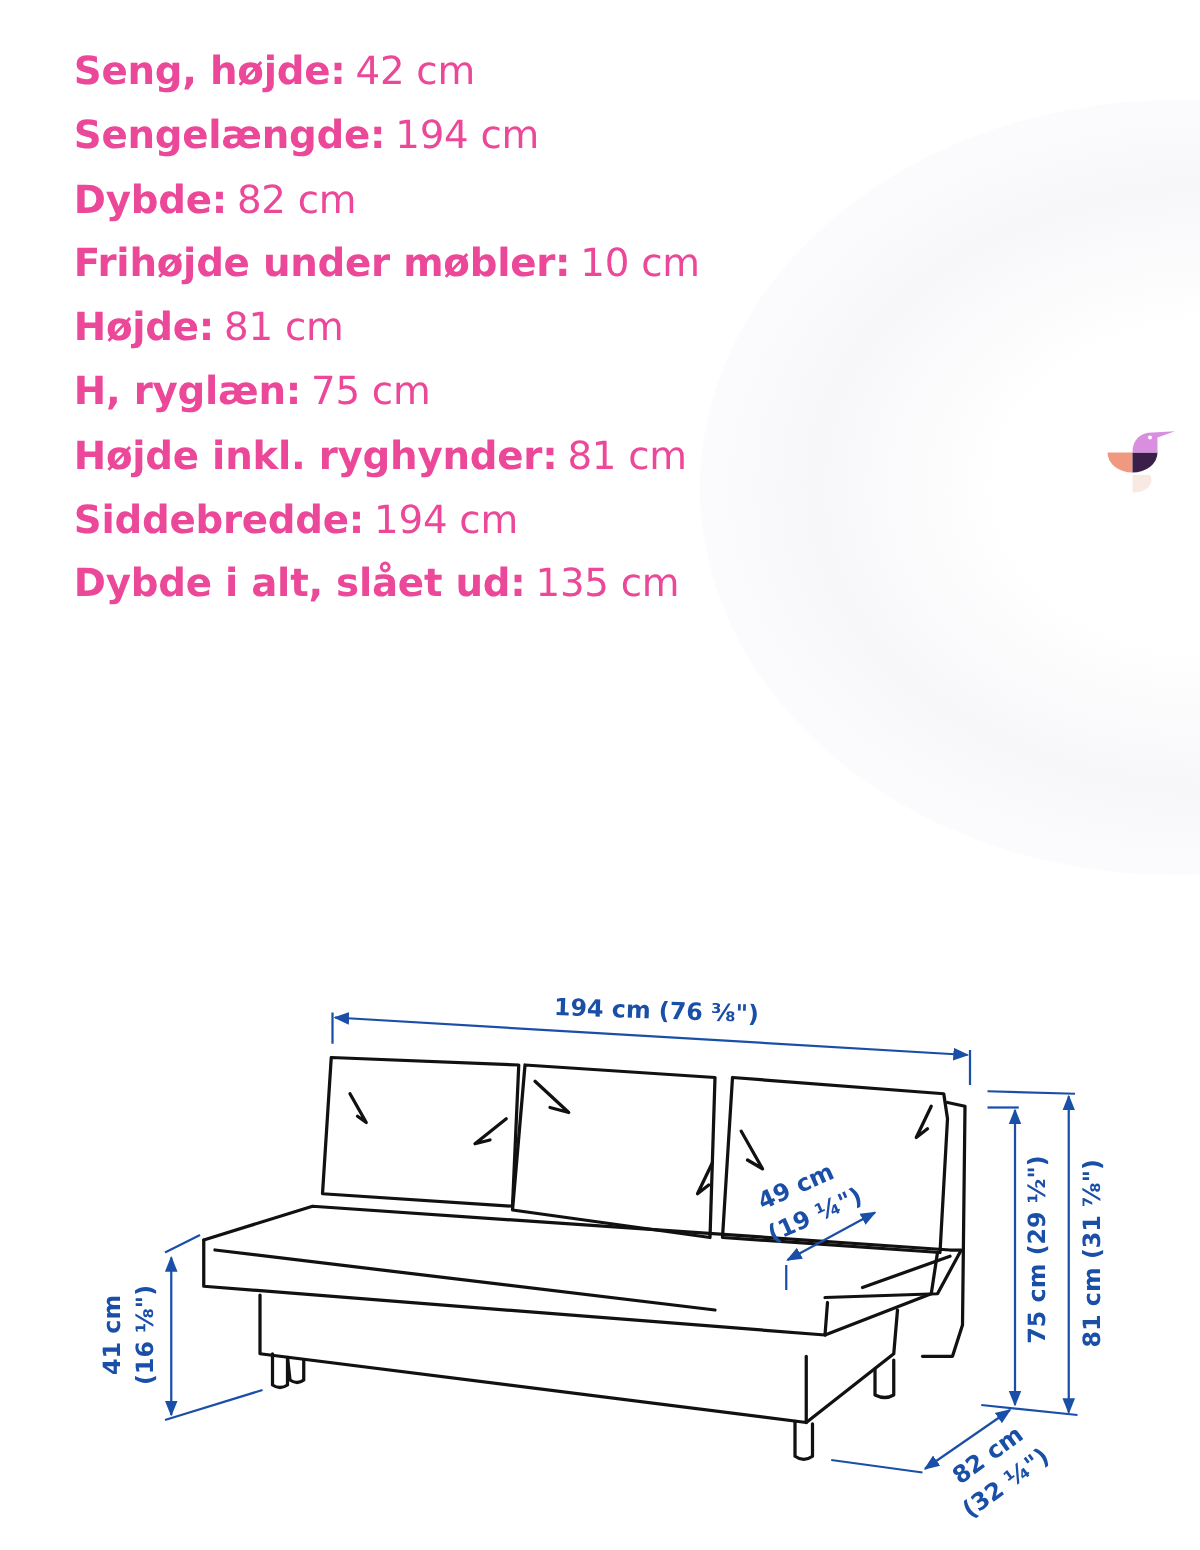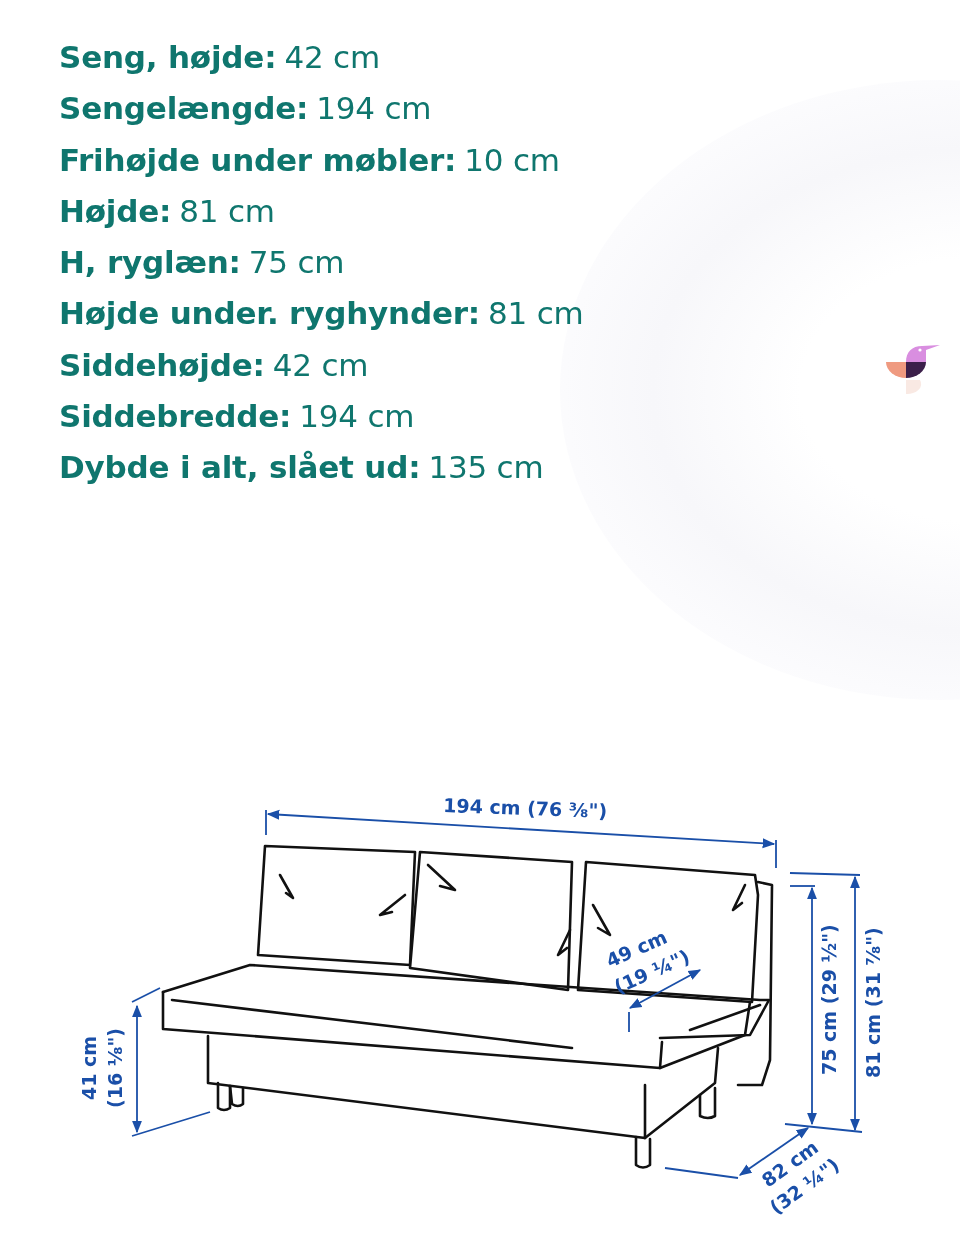--- a/index.html
+++ b/index.html
@@ -9,46 +9,46 @@
       font-family: "DejaVu Sans", "Liberation Sans", sans-serif;
     }
     .bg-glow {
       position: absolute; left: 560px; top: 80px; width: 760px; height: 620px;
       border-radius: 50%;
       background: radial-gradient(ellipse at 55% 50%, #ffffff 0%, #ffffff 30%, #f7f7fa 55%, #fbfbfd 70%, rgba(255,255,255,0) 85%);
       pointer-events: none;
     }
     .specs {
       position: absolute; left: 59px; top: 32px;
-      font-size: 31px; line-height: 51.3px; color: #0f766e;
+      font-size: 31px; line-height: 51.3px; color: #ec4899;
       letter-spacing: -0.2px;
     }
     .spec-row { white-space: nowrap; }
     .spec-label { font-weight: bold; }
     .spec-value { font-weight: normal; margin-left: 8px; }
     .logo { position: absolute; left: 884px; top: 342px; width: 60px; height: 60px; }
     .diagram { position: absolute; left: 60px; top: 780px; width: 860px; height: 460px; }
     .dim-text {
       font-family: "DejaVu Sans", "Liberation Sans", sans-serif;
       font-weight: bold; font-size: 19px; fill: #1a4fa8;
     }
   </style>
 </head>
 <body>
 
 <div class="bg-glow"></div>
 
 <div class="specs">
   <div class="spec-row"><span class="spec-label">Seng, højde:</span><span class="spec-value">42 cm</span></div>
   <div class="spec-row"><span class="spec-label">Sengelængde:</span><span class="spec-value">194 cm</span></div>
+  <div class="spec-row"><span class="spec-label">Dybde:</span><span class="spec-value">82 cm</span></div>
   <div class="spec-row"><span class="spec-label">Frihøjde under møbler:</span><span class="spec-value">10 cm</span></div>
   <div class="spec-row"><span class="spec-label">Højde:</span><span class="spec-value">81 cm</span></div>
   <div class="spec-row"><span class="spec-label">H, ryglæn:</span><span class="spec-value">75 cm</span></div>
-  <div class="spec-row"><span class="spec-label">Højde under. ryghynder:</span><span class="spec-value">81 cm</span></div>
-  <div class="spec-row"><span class="spec-label">Siddehøjde:</span><span class="spec-value">42 cm</span></div>
+  <div class="spec-row"><span class="spec-label">Højde inkl. ryghynder:</span><span class="spec-value">81 cm</span></div>
   <div class="spec-row"><span class="spec-label">Siddebredde:</span><span class="spec-value">194 cm</span></div>
   <div class="spec-row"><span class="spec-label">Dybde i alt, slået ud:</span><span class="spec-value">135 cm</span></div>
 </div>
 
 <svg class="logo" viewBox="0 0 60 60">
   <path d="M2 20 L22 20 L22 36 A20 16 0 0 1 2 20 Z" fill="#ef9a80"></path>
   <path d="M22 20 L42 20 A20 16 0 0 1 22 36 Z" fill="#3b1f4a"></path>
   <path d="M22 20 C22 10 28 4 38 4 L56 3 L42 8 C42 14 42 18 42 20 Z" fill="#d98ee0"></path>
   <circle cx="36" cy="8" r="1.6" fill="#ffffff"></circle>
   <path d="M22 38 L36 38 A14 10 0 0 1 22 52 Z" fill="#f7e4dc" opacity="0.8"></path>

